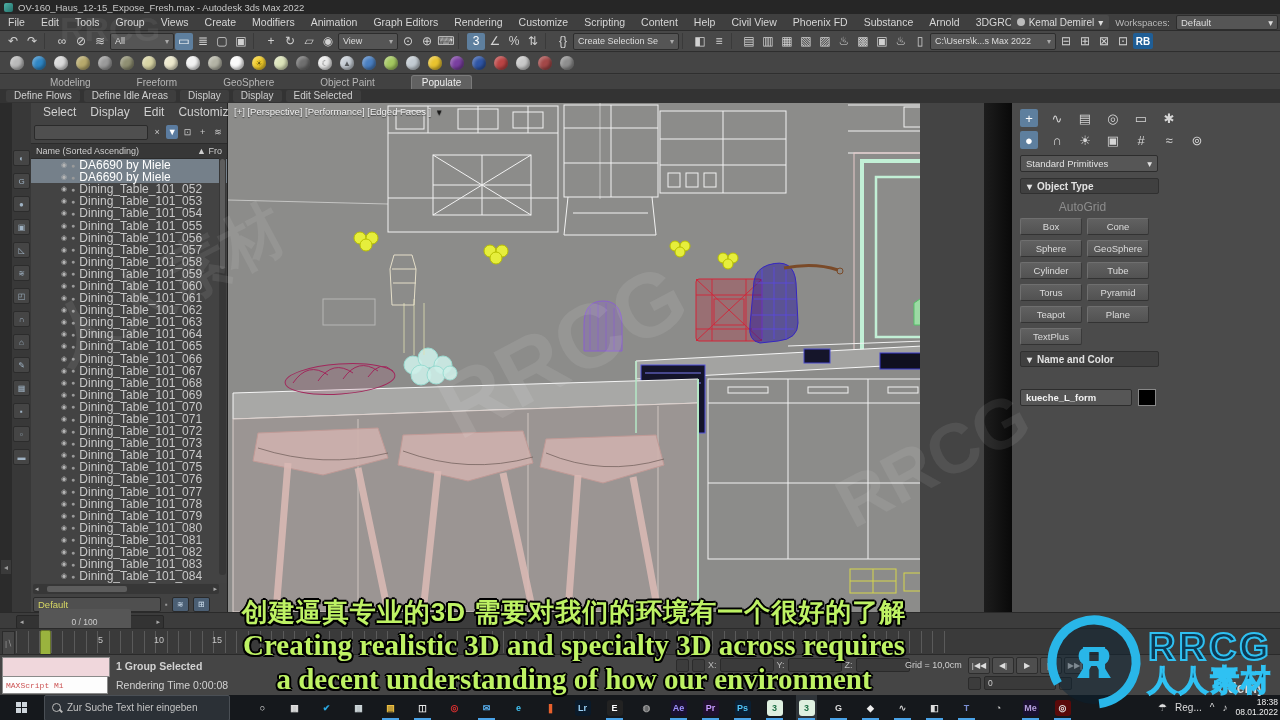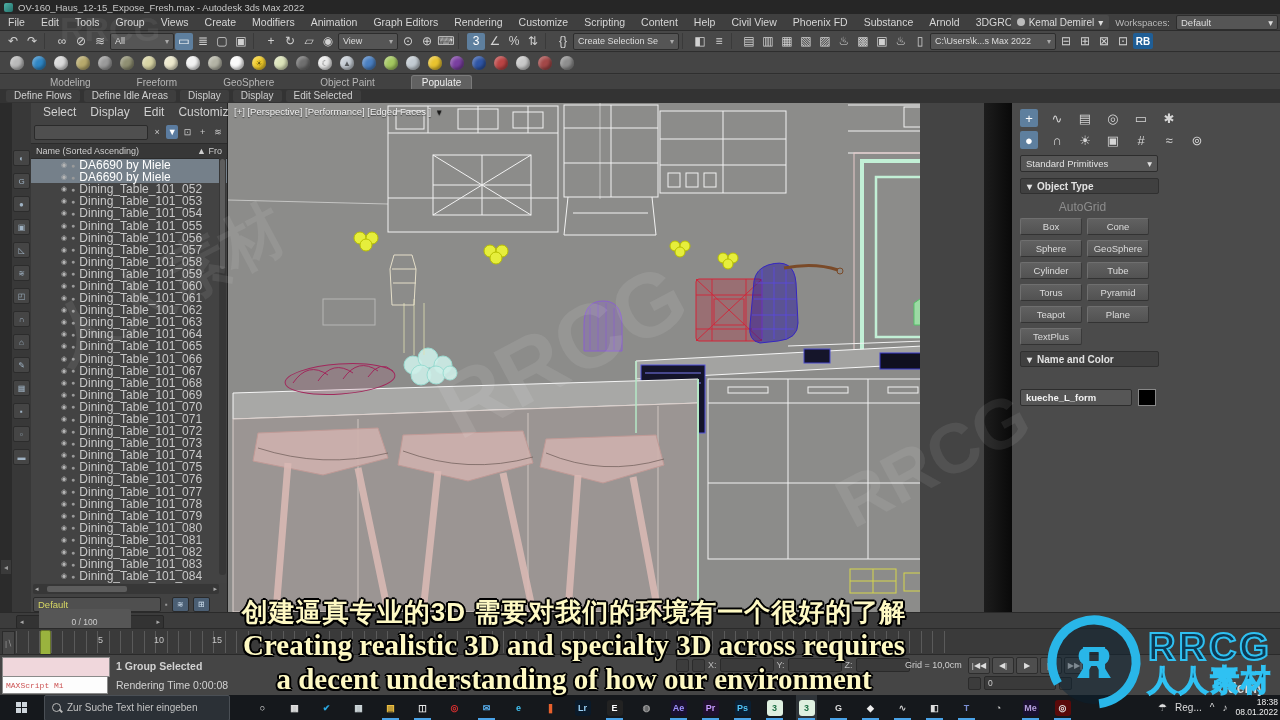--- a/index.html
+++ b/index.html
@@ -116,21 +116,21 @@
   .searchtext{font-size:10px;color:#c2c2c2;white-space:nowrap;}
   .tbicons{display:flex;align-items:center;margin-left:22px;gap:11px;}
   .tbi{position:relative;width:21px;height:25px;display:flex;align-items:center;justify-content:center;flex:none;}
   .tbi .g{width:16px;height:16px;border-radius:3px;display:flex;align-items:center;justify-content:center;font-size:9px;font-weight:bold;}
   .tbi.active{background:#2e3338;}
   .tbi .ul{position:absolute;bottom:0;left:2px;width:17px;height:2px;background:#4aa3e8;}
   .tray{position:absolute;right:2px;top:695px;height:25px;display:flex;align-items:center;gap:8px;}
   .trayitem{font-size:10px;color:#ddd;}
   .clock{font-size:8.5px;color:#eee;text-align:right;line-height:1.15;}
   
-  .sub{position:absolute;width:1148px;text-align:center;z-index:40;color:#fef9c3;
+  .sub{position:absolute;width:1148px;text-align:center;z-index:40;color:#bef264;
     text-shadow:2px 0 0 #000,-2px 0 0 #000,0 2px 0 #000,0 -2px 0 #000,1.5px 1.5px 0 #000,-1.5px 1.5px 0 #000,1.5px -1.5px 0 #000,-1.5px -1.5px 0 #000;}
   .subzh{top:595px;font-size:26px;font-weight:bold;letter-spacing:1px;font-family:"Liberation Sans",sans-serif;}
   .suben1{top:629px;font-size:29px;font-weight:bold;font-family:"Liberation Serif",serif;}
   .suben2{top:663px;font-size:29px;font-weight:bold;font-family:"Liberation Serif",serif;}
   .rrcg{left:1042px;top:604px;width:238px;height:116px;z-index:50;display:flex;align-items:center;}
   .rrcgtext{margin-left:2px;}
   .rrcgname{font-size:38px;font-weight:bold;letter-spacing:3px;color:#0e3952;-webkit-text-stroke:2px #2fc1f2;line-height:.95;font-family:"Liberation Sans",sans-serif;}
   .rrcgsub{font-size:29px;font-weight:bold;letter-spacing:2px;color:#0e3952;-webkit-text-stroke:1.5px #2fc1f2;line-height:1.05;}
   .udemy{left:1218px;top:680px;font-size:14px;color:rgba(255,255,255,.8);z-index:45;font-weight:bold;}
 </style>

